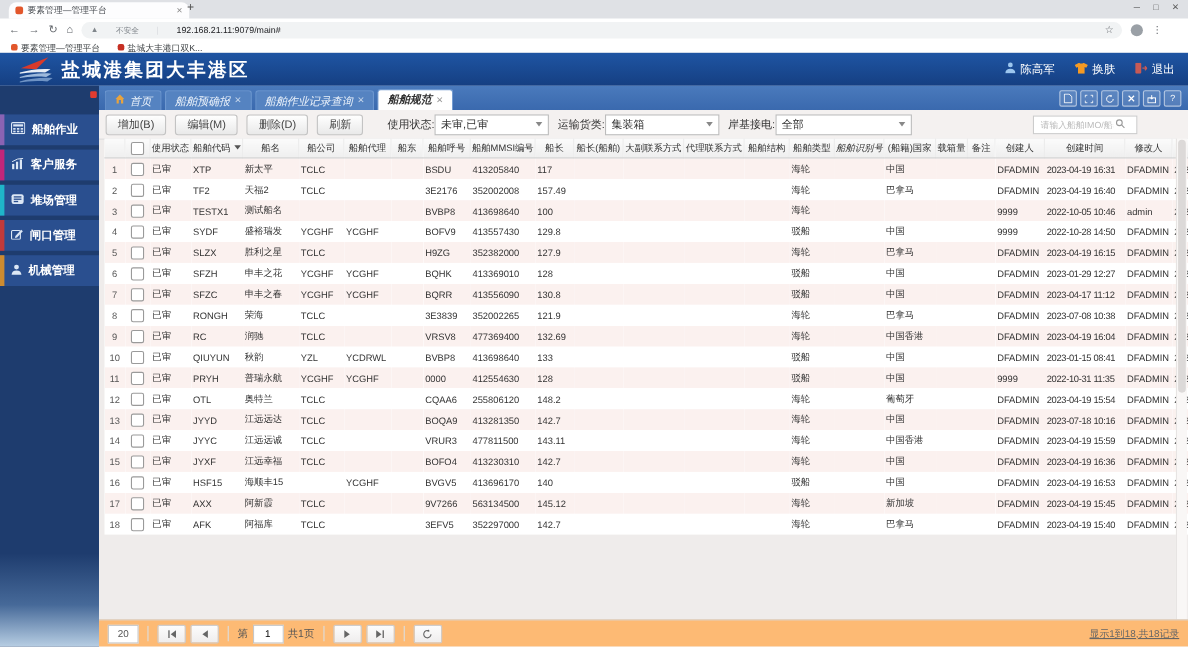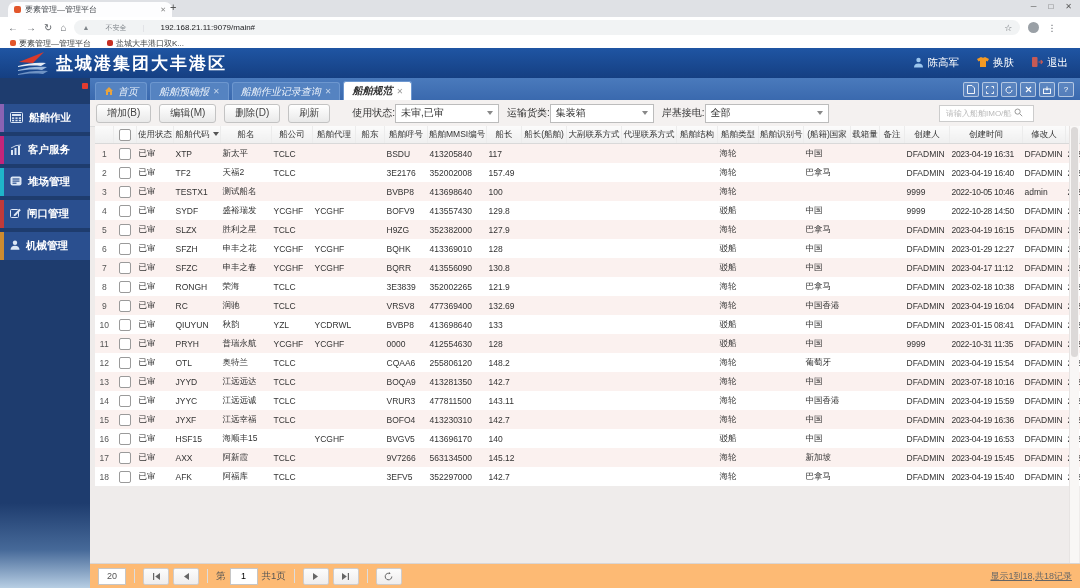--- a/index.html
+++ b/index.html
@@ -333,21 +333,21 @@
             <th style="width: 40px;"><span>船舶代理</span></th>
             <th style="width: 26px; margin-top: 40px;"><span>船东</span></th>
             <th style="width: 40px;"><span>船舶呼号</span></th>
             <th style="width: 56px;"><span>船舶MMSI编号</span></th>
             <th style="width: 32px;"><span>船长</span></th>
             <th style="width: 42px;"><span>船长(船舶)</span></th>
             <th style="width: 52px;"><span>大副联系方式</span></th>
             <th style="width: 52px;"><span>代理联系方式</span></th>
             <th style="width: 38px;"><span>船舶结构</span></th>
             <th style="width: 38px;"><span>船舶类型</span></th>
-            <th style="width: 42px;"><span>船舶识别号</span></th>
+            <th style="width: 42px; font-style: italic;"><span>船舶识别号</span></th>
             <th style="width: 44px;"><span>(船籍)国家</span></th>
             <th style="width: 26px;"><span>载箱量</span></th>
             <th style="width: 22px;"><span>备注</span></th>
             <th style="width: 42px;"><span>创建人</span></th>
             <th style="width: 70px;"><span>创建时间</span></th>
             <th style="width: 40px;"><span>修改人</span></th>
             <th style="width: 70px;"></th>
           </tr>
         </thead>
         <tbody>
@@ -548,21 +548,21 @@
             <td></td>
             <td></td>
             <td></td>
             <td></td>
             <td>海轮</td>
             <td></td>
             <td>巴拿马</td>
             <td></td>
             <td></td>
             <td>DFADMIN</td>
-            <td class="c-time">2023-02-18 10:38</td>
+            <td class="c-time">2023-07-08 10:38</td>
             <td>DFADMIN</td>
             <td class="c-time">2023-07-18 14:55</td>
           </tr>
           <tr class="stripe">
             <td class="c-num">9</td>
             <td style="text-align: center;"><span class="cb"></span></td>
             <td>已审</td>
             <td>RC</td>
             <td>润驰</td>
             <td>TCLC</td>

